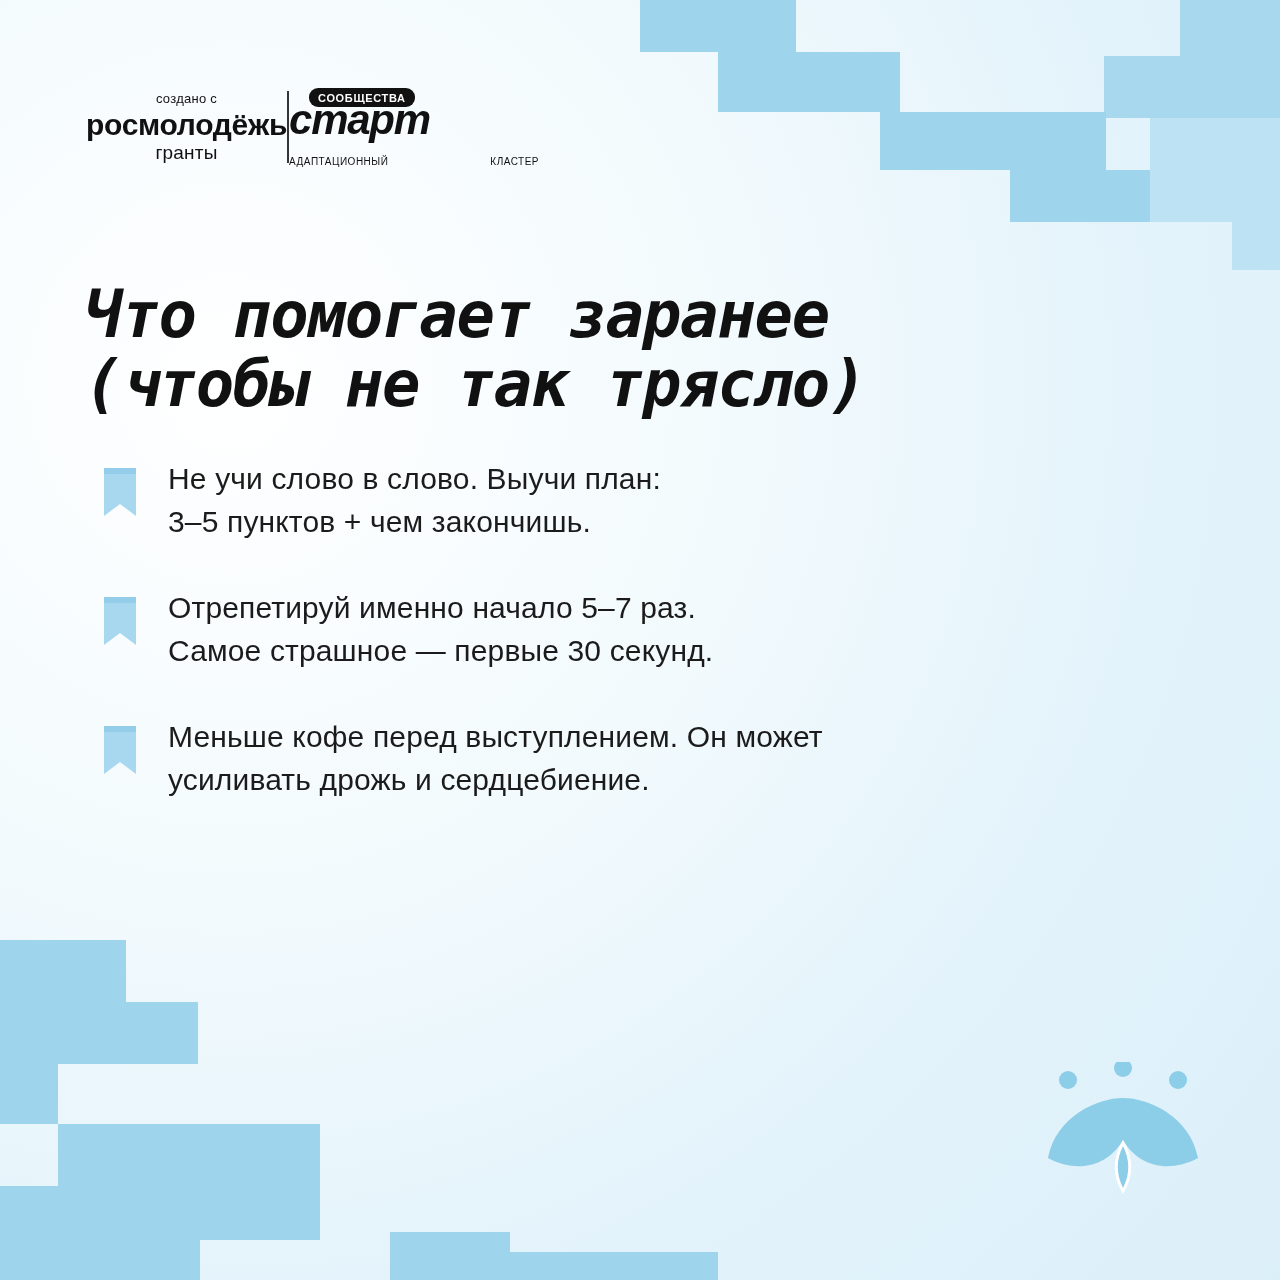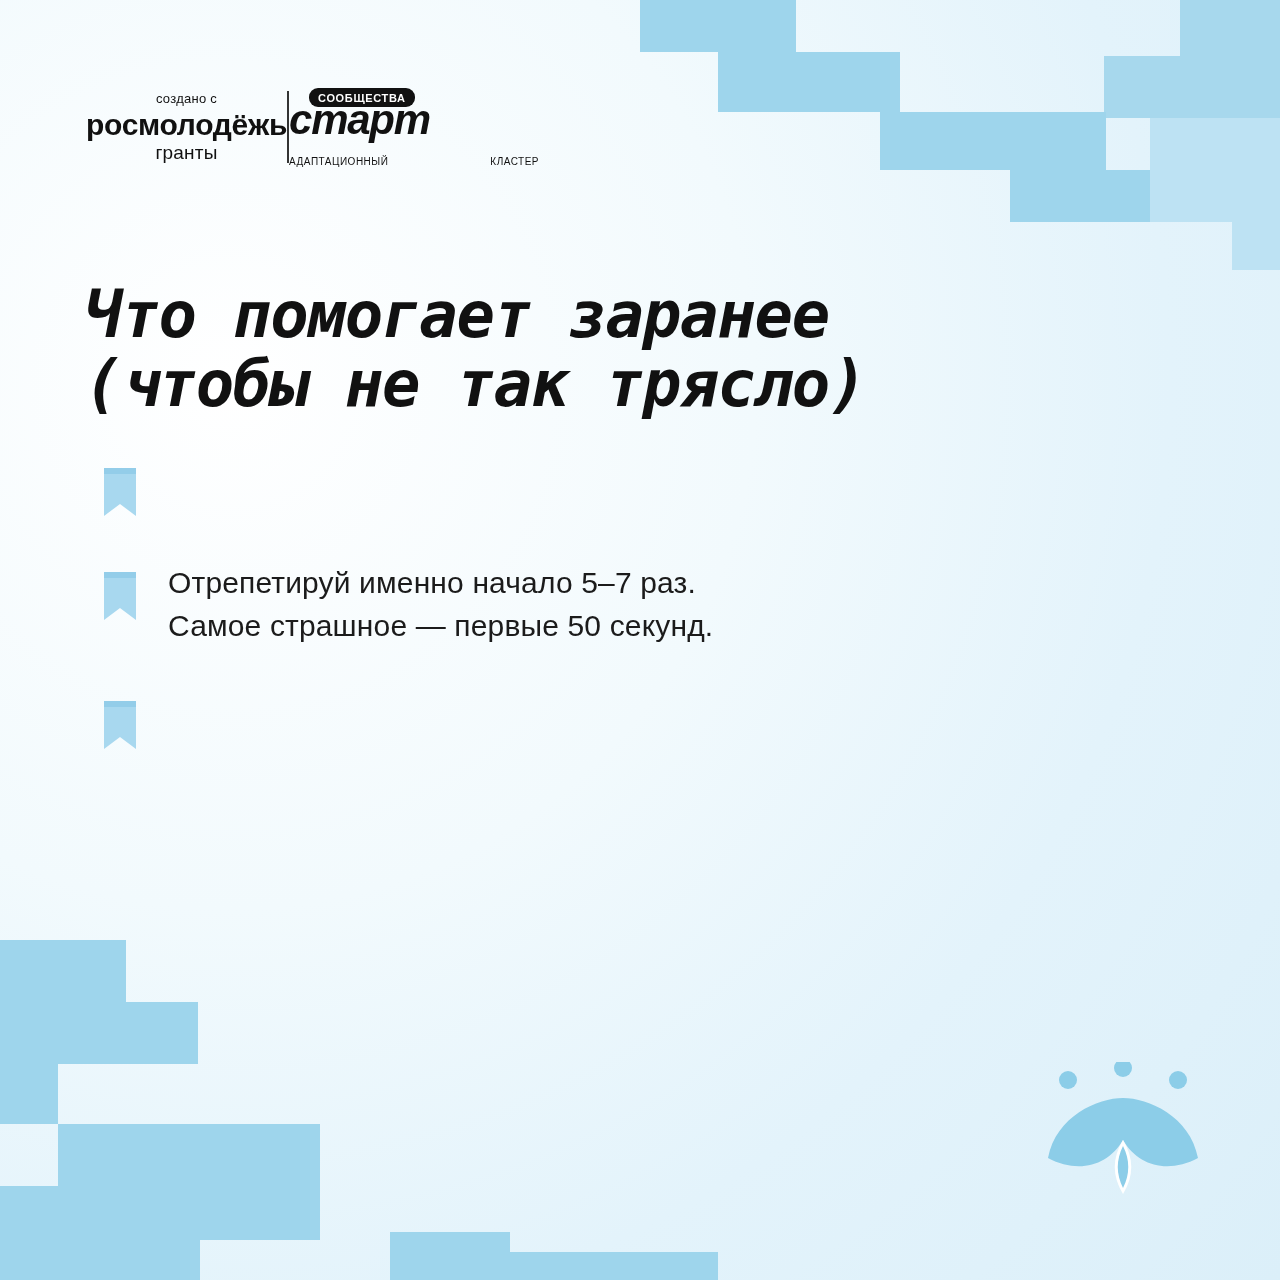--- a/index.html
+++ b/index.html
@@ -209,41 +209,45 @@
 
   <div class="list">
 
     <div class="item">
       <span class="bookmark">
         <svg viewBox="0 0 40 52" width="40" height="52" aria-hidden="true">
           <path d="M4 2 H36 V50 L20 38 L4 50 Z" fill="#a8d8ef"></path>
           <path d="M4 2 H36 V8 H4 Z" fill="#93cde9"></path>
         </svg>
       </span>
+      <div class="item-text">Не учи слово в слово. Выучи план:
+3–5 пунктов + чем закончишь.</div>
     </div>
 
     <div class="item">
       <span class="bookmark">
         <svg viewBox="0 0 40 52" width="40" height="52" aria-hidden="true">
           <path d="M4 2 H36 V50 L20 38 L4 50 Z" fill="#a8d8ef"></path>
           <path d="M4 2 H36 V8 H4 Z" fill="#93cde9"></path>
         </svg>
       </span>
       <div class="item-text">Отрепетируй именно начало 5–7 раз.
-Самое страшное — первые 50 секунд.</div>
+Самое страшное — первые 30 секунд.</div>
     </div>
 
 
     <div class="item">
       <span class="bookmark">
         <svg viewBox="0 0 40 52" width="40" height="52" aria-hidden="true">
           <path d="M4 2 H36 V50 L20 38 L4 50 Z" fill="#a8d8ef"></path>
           <path d="M4 2 H36 V8 H4 Z" fill="#93cde9"></path>
         </svg>
       </span>
+      <div class="item-text">Меньше кофе перед выступлением. Он может
+усиливать дрожь и сердцебиение.</div>
     </div>
 
   </div>
 
   <div class="flower">
     <svg viewBox="0 0 170 140" width="170" height="140" aria-hidden="true">
       <circle cx="30" cy="18" r="9" fill="#8ccde8"></circle>
       <circle cx="85" cy="6" r="9" fill="#8ccde8"></circle>
       <circle cx="140" cy="18" r="9" fill="#8ccde8"></circle>
       <path d="M85 36 C60 36 18 54 10 96 C40 112 70 104 85 78 C100 104 130 112 160 96 C152 54 110 36 85 36 Z" fill="#8ccde8"></path>

